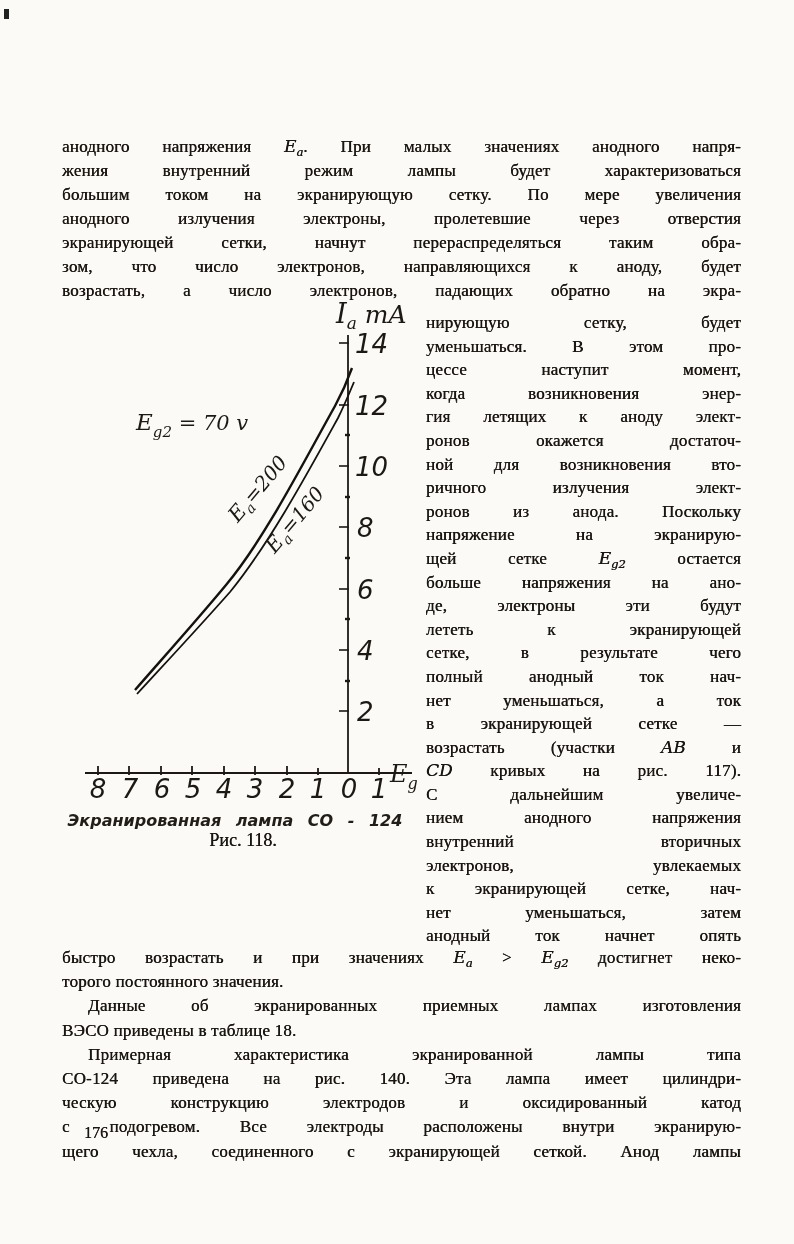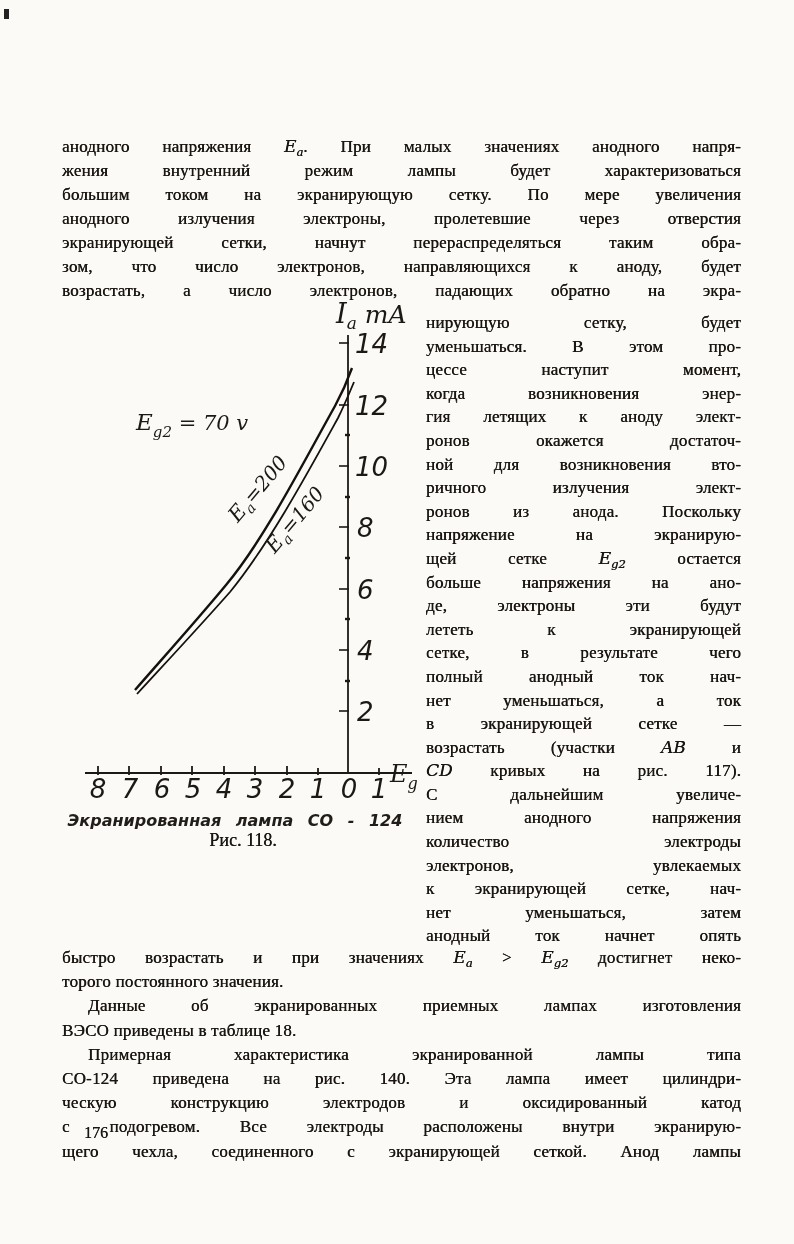--- a/index.html
+++ b/index.html
@@ -131,21 +131,21 @@
     <div class="ln j">де, электроны эти будут</div>
     <div class="ln j">лететь к экранирующей</div>
     <div class="ln j">сетке, в результате чего</div>
     <div class="ln j">полный анодный ток нач-</div>
     <div class="ln j">нет уменьшаться, а ток</div>
     <div class="ln j">в экранирующей сетке —</div>
     <div class="ln j"><span>возрастать (участки </span><span class="m">AB</span><span> и</span></div>
     <div class="ln j"><span class="m">CD</span><span> кривых на рис. 117).</span></div>
     <div class="ln j">С дальнейшим увеличе-</div>
     <div class="ln j">нием анодного напряжения</div>
-    <div class="ln j">количество электроды</div>
+    <div class="ln j">внутренний вторичных</div>
     <div class="ln j">электронов, увлекаемых</div>
     <div class="ln j">к экранирующей сетке, нач-</div>
     <div class="ln j">нет уменьшаться, затем</div>
     <div class="ln j">анодный ток начнет опять</div>
   </div>
 
   <div id="para-bottom" class="blk">
     <div class="ln j"><span>быстро возрастать и при значениях </span><span class="m"><span>E</span><sub>a</sub></span><span> &gt; </span><span class="m"><span>E</span><sub>g2</sub></span><span> достигнет неко-</span></div>
     <div class="ln">торого постоянного значения.</div>
     <div class="ln j ind">Данные об экранированных приемных лампах изготовления</div>

